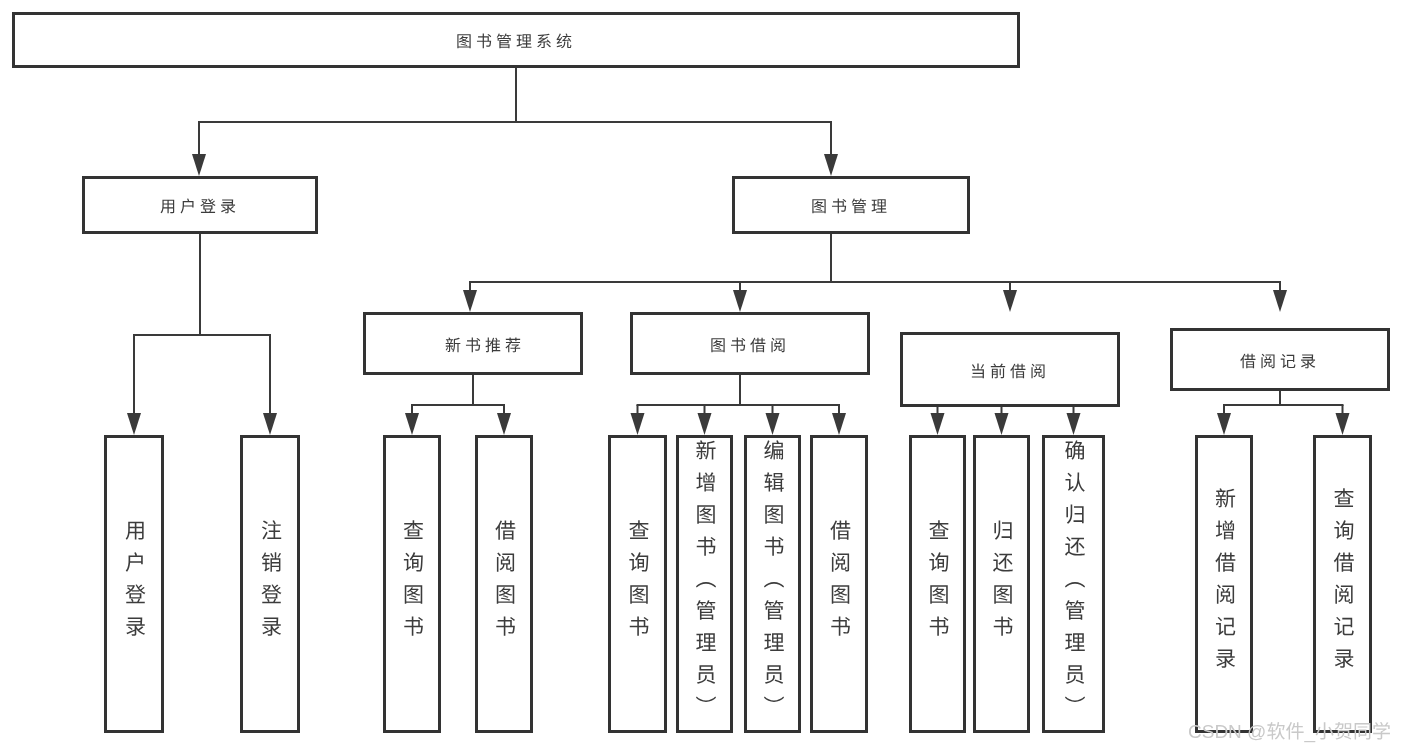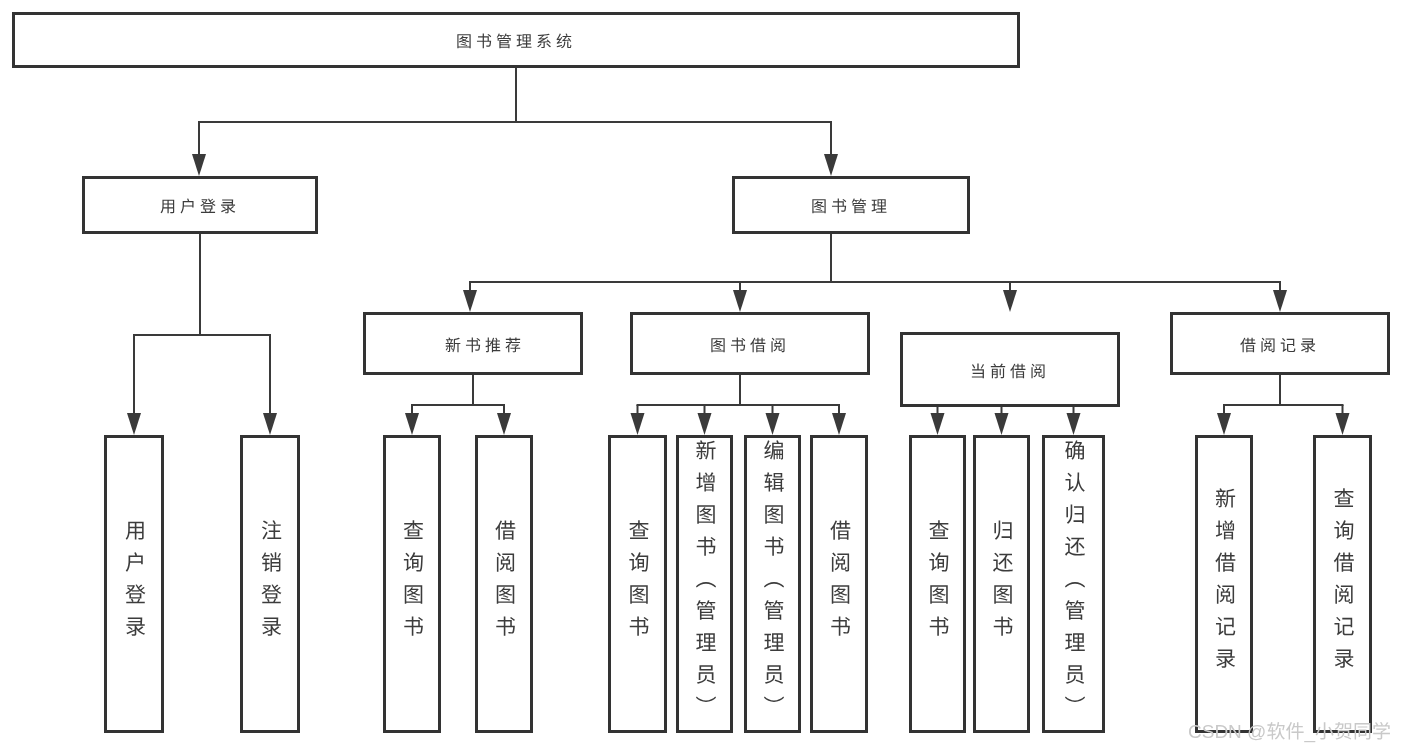--- a/index.html
+++ b/index.html
@@ -137,21 +137,21 @@
 
   <div class="box box-h" style="left:363px; top:312px; width:220px; height:63px;padding-left:24px;">
     <span class="label">新书推荐</span>
   </div>
   <div class="box box-h" style="left:630px; top:312px; width:240px; height:63px;">
     <span class="label">图书借阅</span>
   </div>
   <div class="box box-h" style="left:900px; top:332px; width:220px; height:75px;">
     <span class="label">当前借阅</span>
   </div>
-  <div class="box box-h" style="left:1170px; top:312px; width:220px; height:63px;">
+  <div class="box box-h" style="left:1170px; top:328px; width:220px; height:63px;">
     <span class="label">借阅记录</span>
   </div>
 
   <div class="box box-v" style="left:104px; top:435px; width:60px; height:298px;">
     <span class="label">用户登录</span>
   </div>
   <div class="box box-v" style="left:240px; top:435px; width:60px; height:298px;">
     <span class="label">注销登录</span>
   </div>
 

